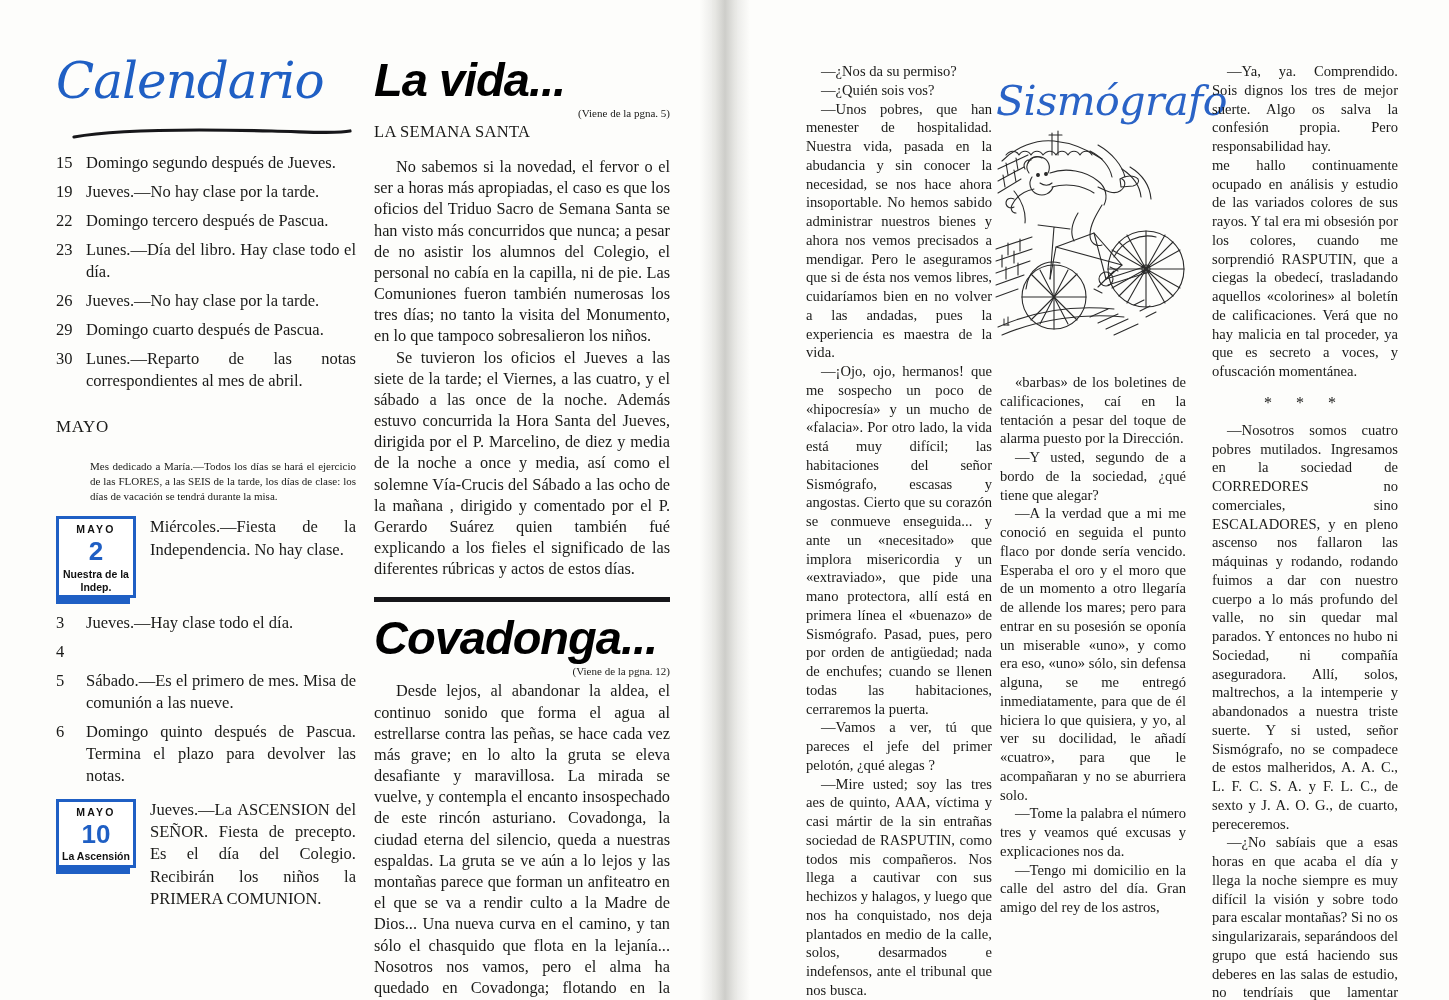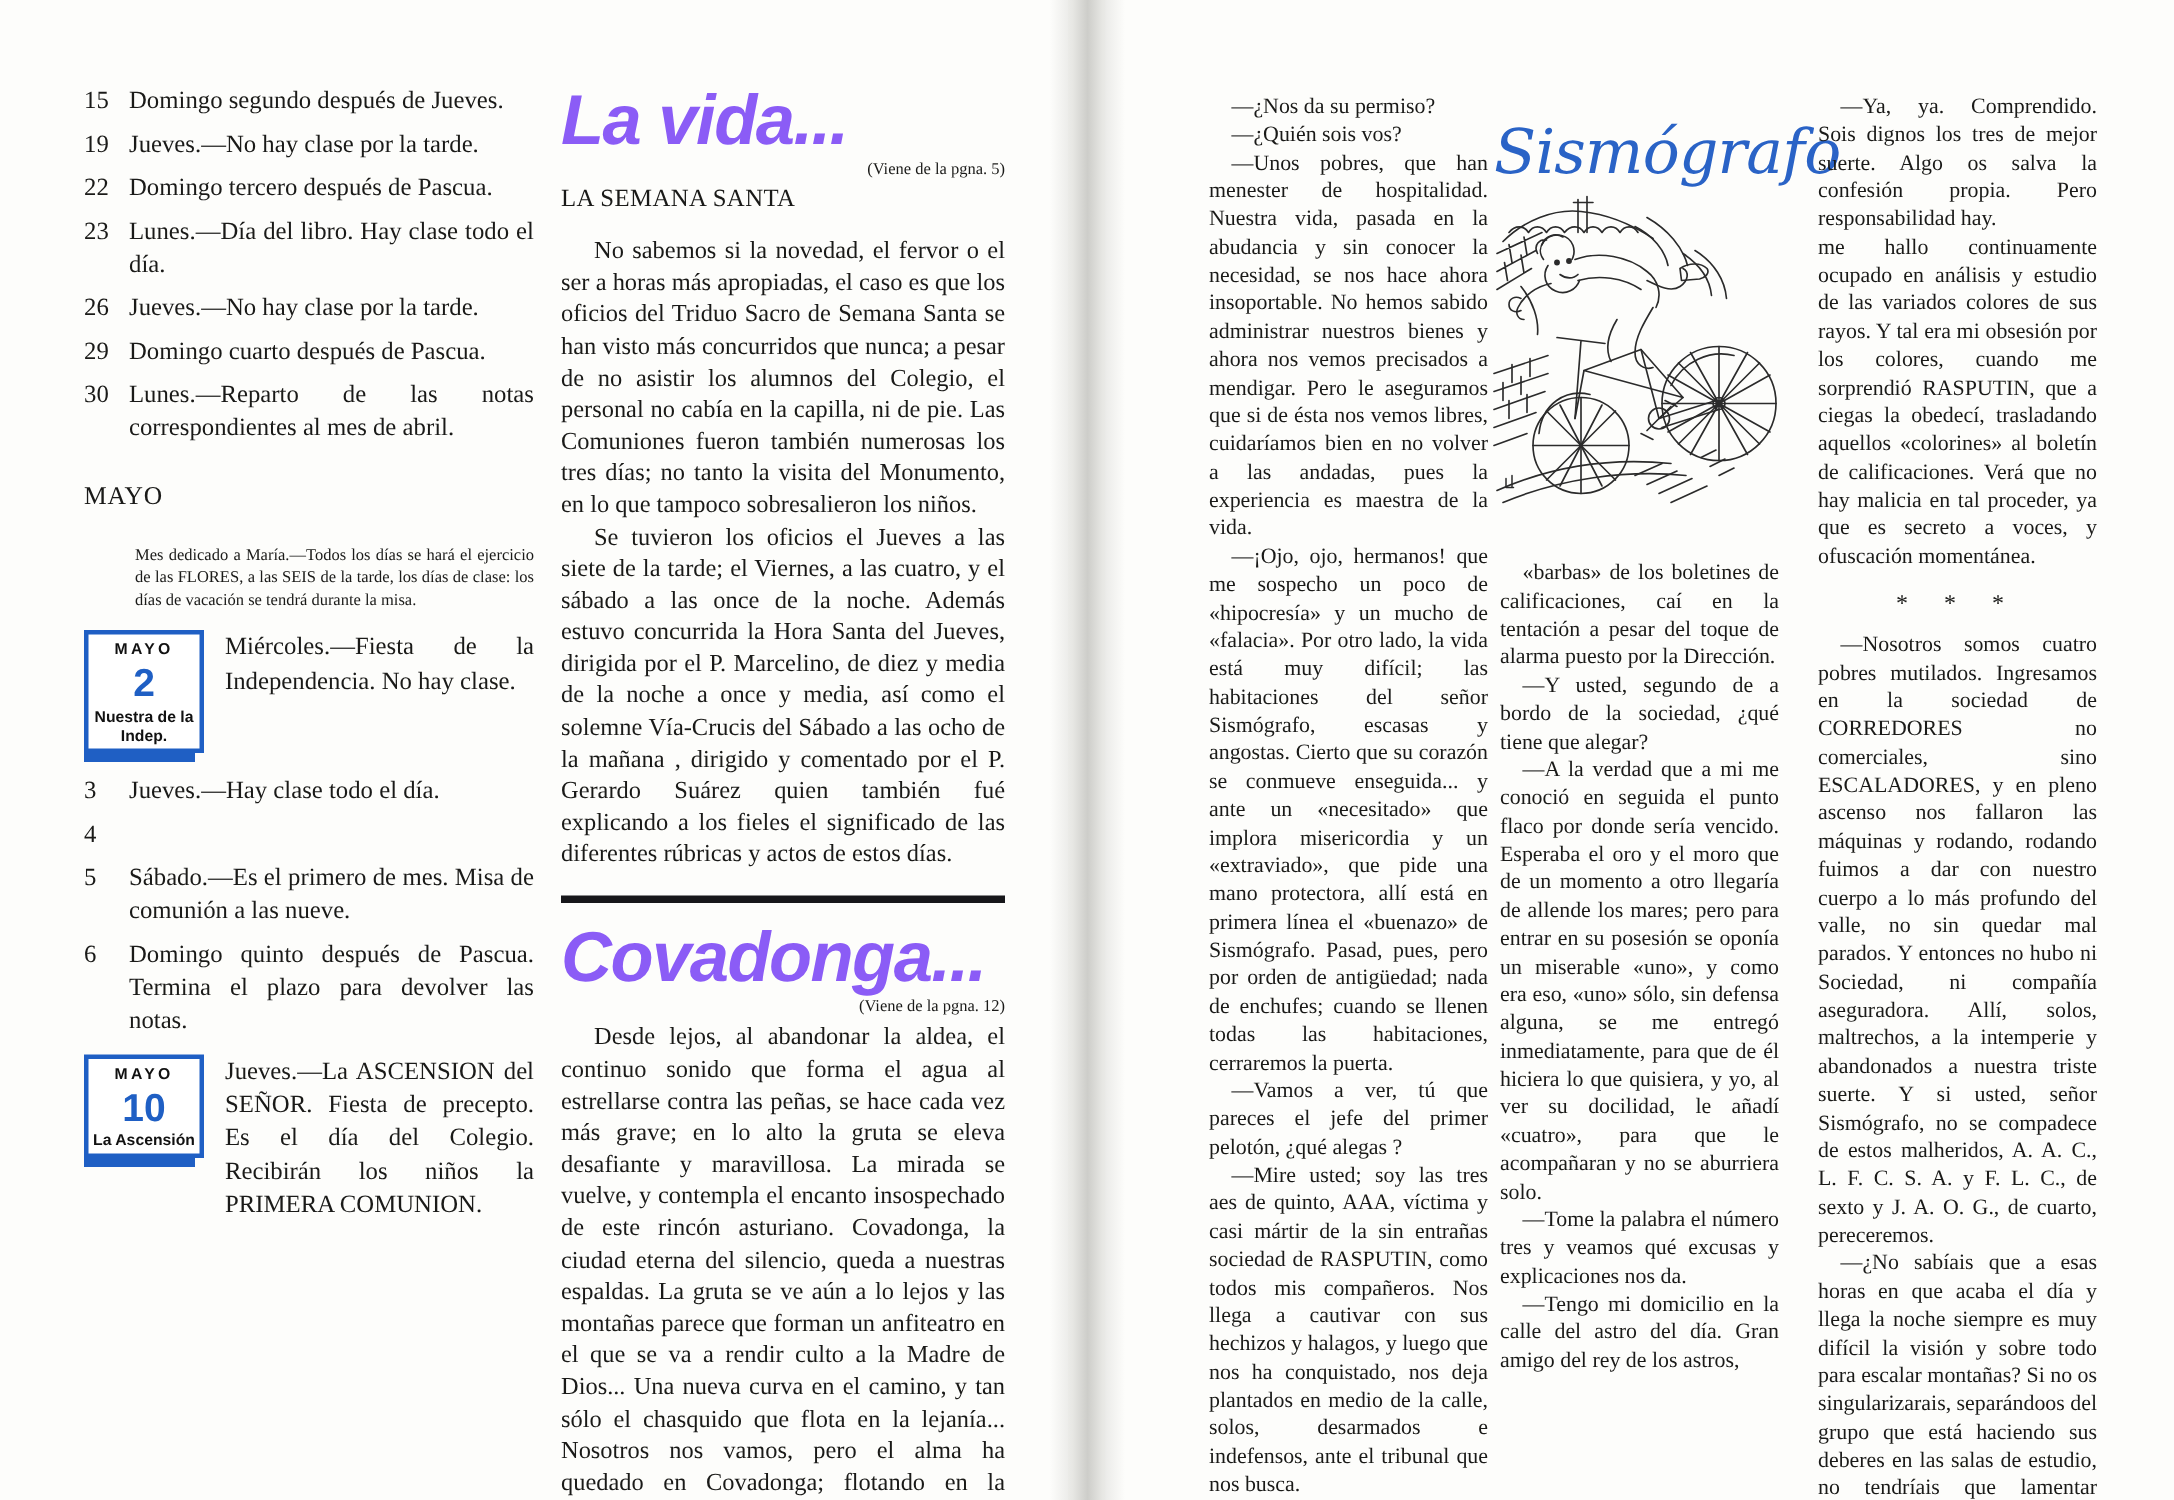--- a/index.html
+++ b/index.html
@@ -151,21 +151,21 @@
     font-size: 16.5px;
     line-height: 1.36;
     text-align: justify;
   }
 
   
   .blue-head {
     font-family: "Liberation Sans", sans-serif;
     font-weight: bold;
     font-style: italic;
-    color: #8b5cf6;
+    color: #000000;
     font-size: 47px;
     line-height: 1.0;
     letter-spacing: -1px;
   }
   .viene {
     font-size: 11px;
     text-align: right;
     margin: 4px 0 3px 0;
   }
   .subhead {
@@ -221,20 +221,26 @@
 <body>
 
 <div class="page">
 
   <div class="paper-left"></div>
   <div class="paper-right"></div>
   <div class="gutter-shadow"></div>
 
   <div class="col" id="col-calendario">
 
+    <div class="calendario-wrap">
+      <div class="script-title">Calendario</div>
+      <svg class="calendario-swash" viewBox="0 0 282 12">
+        <path d="M2 9 C40 2, 120 1, 200 3 C240 4, 265 6, 278 3" stroke="#17171a" stroke-width="3.2" fill="none" stroke-linecap="round"></path>
+      </svg>
+    </div>
 
 
     <div class="cal-entry">
       <div class="cal-day">15</div>
       <div class="cal-text">Domingo segundo después de Jueves.</div>
     </div>
     <div class="cal-entry">
       <div class="cal-day">19</div>
       <div class="cal-text">Jueves.—No hay clase por la tarde.</div>
     </div>

